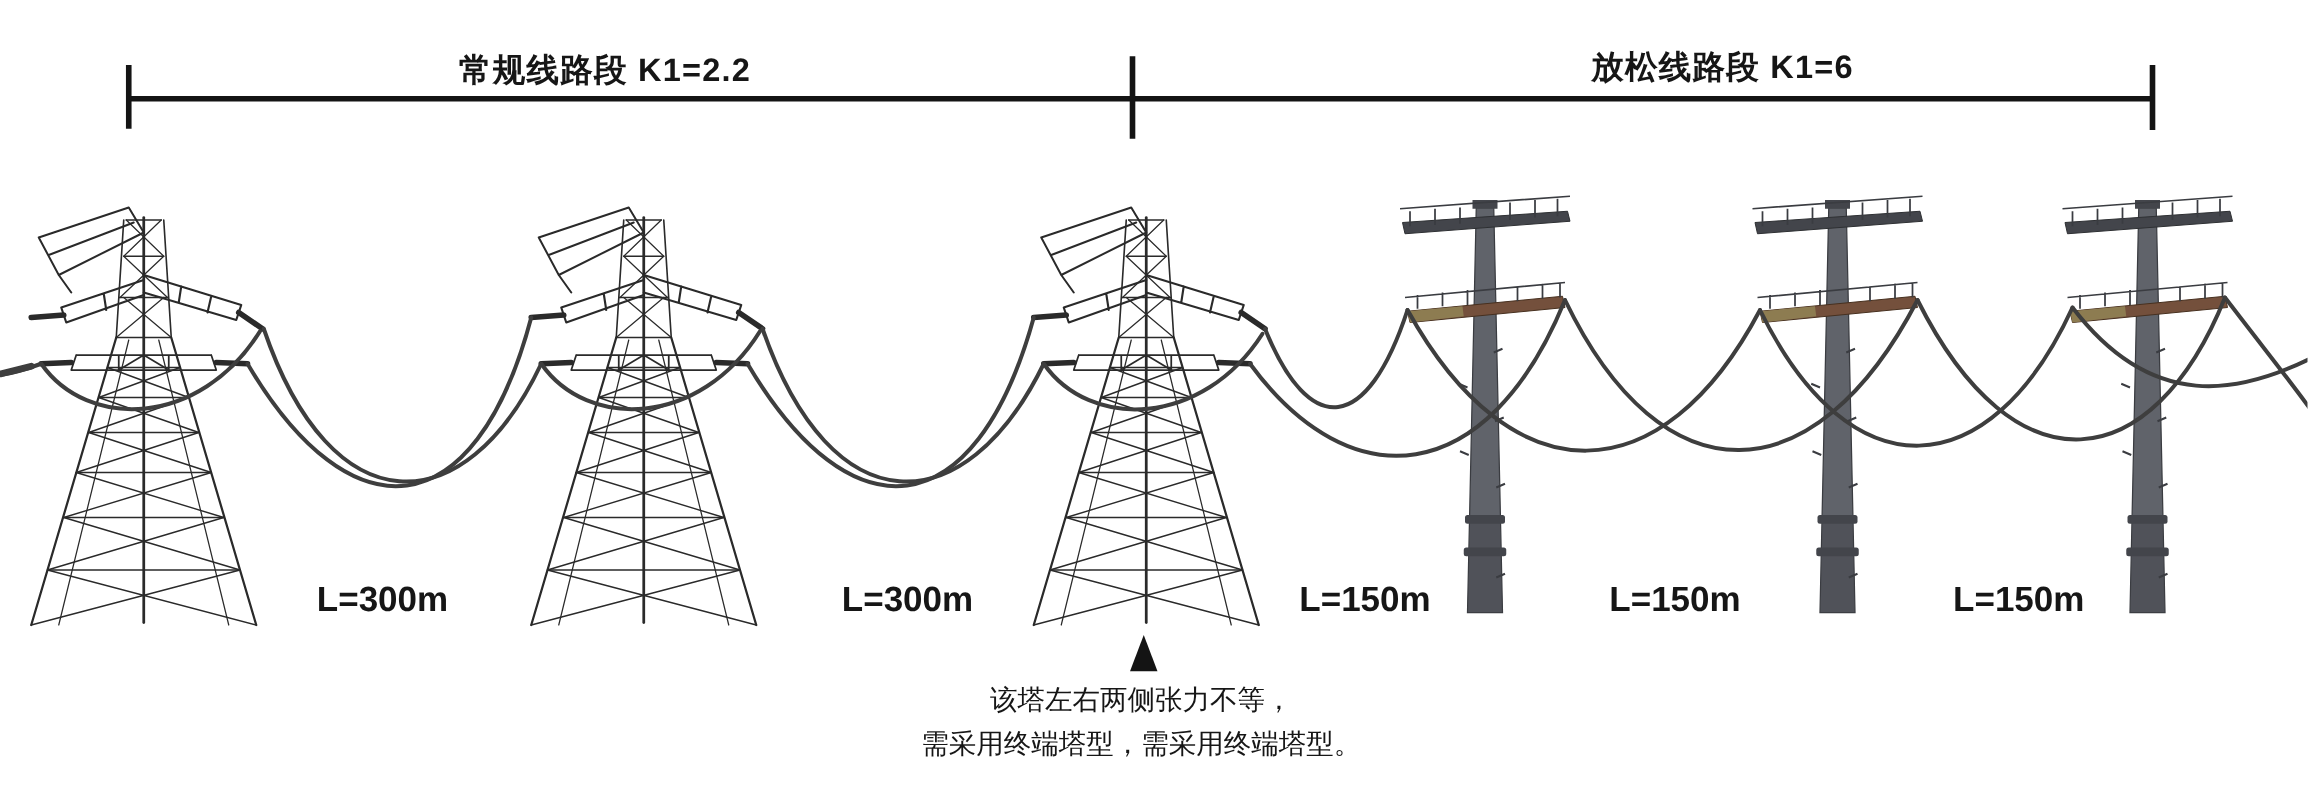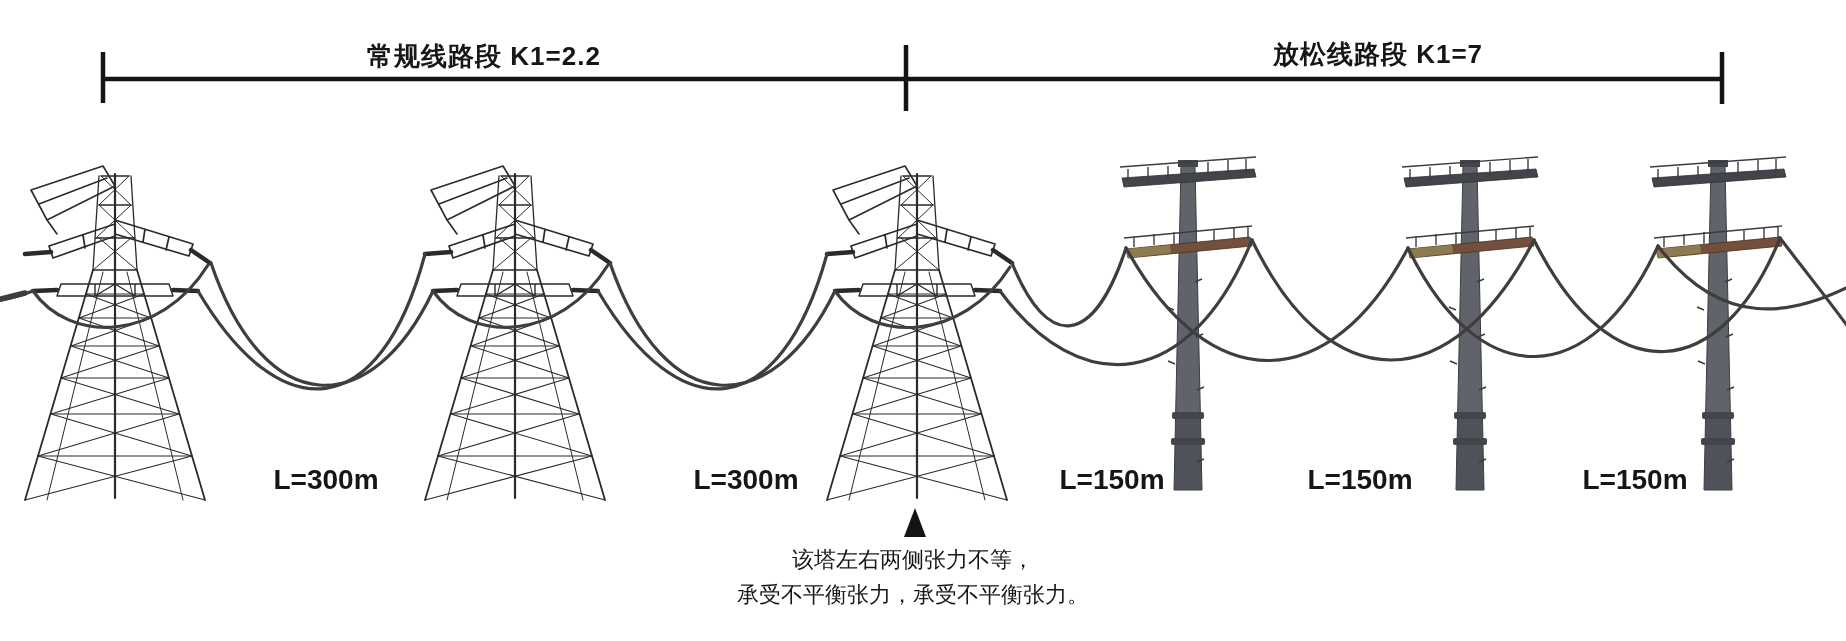--- a/index.html
+++ b/index.html
@@ -3,21 +3,21 @@
 <meta charset="utf-8">
 <style>
   html,body{margin:0;padding:0;background:#ffffff;}
   body{
     position:relative;width:1846px;height:641px;overflow:hidden;
     font-family:"Liberation Sans","DejaVu Sans",sans-serif;color:#161616;
   }
   svg.canvas{position:absolute;left:0;top:0;width:1846px;height:641px;}
   .label{position:absolute;transform:translate(-50%,-50%);white-space:nowrap;font-weight:600;}
   .section-label{font-size:26px;letter-spacing:1px;}
-  .span-label{font-size:28px;margin-left:20px;}
+  .span-label{font-size:28px;}
   .annotation{
     position:absolute;left:913px;top:542px;transform:translateX(-50%);
     text-align:center;font-size:22px;line-height:35px;font-weight:500;white-space:nowrap;
   }
 </style>
 </head>
 <body>
 
 <svg class="canvas" viewBox="0 0 1846 641" xmlns="http://www.w3.org/2000/svg">
   <defs>
@@ -86,24 +86,24 @@
     <path d="M 1408 248 C 1480 396, 1592 390, 1658 246"></path>
     <path d="M 1534 240 C 1612 396, 1722 382, 1780 238"></path>
     <path d="M 1658 246 C 1722 330, 1792 316, 1854 284"></path>
     <path d="M 1780 238 C 1812 280, 1838 312, 1856 338"></path>
   </g>
 
   <polygon points="915,508 904,537 926,537" fill="#141414"></polygon>
 </svg>
 
 <div class="label section-label" style="left:484px;top:56px;">常规线路段 K1=2.2</div>
-<div class="label section-label" style="left:1378px;top:54px;">放松线路段 K1=7</div>
+<div class="label section-label" style="left:1378px;top:54px;">放松线路段 K1=6</div>
 
 <div class="label span-label" style="left:306px;top:480px;">L=300m</div>
 <div class="label span-label" style="left:726px;top:480px;">L=300m</div>
 <div class="label span-label" style="left:1092px;top:480px;">L=150m</div>
 <div class="label span-label" style="left:1340px;top:480px;">L=150m</div>
 <div class="label span-label" style="left:1615px;top:480px;">L=150m</div>
 
 <div class="annotation">
   <div>该塔左右两侧张力不等，</div>
-  <div>承受不平衡张力，承受不平衡张力。</div>
+  <div>需采用终端塔型，需采用终端塔型。</div>
 </div>
 
 </body></html>

